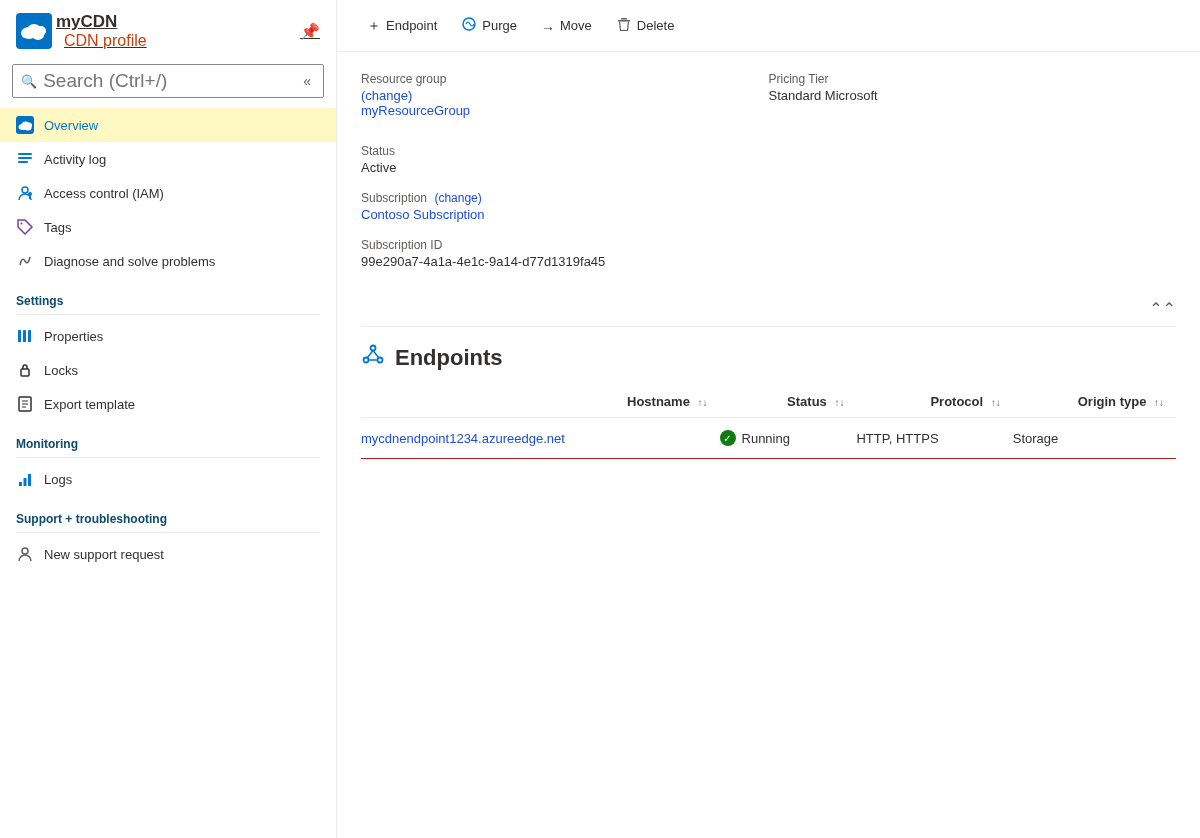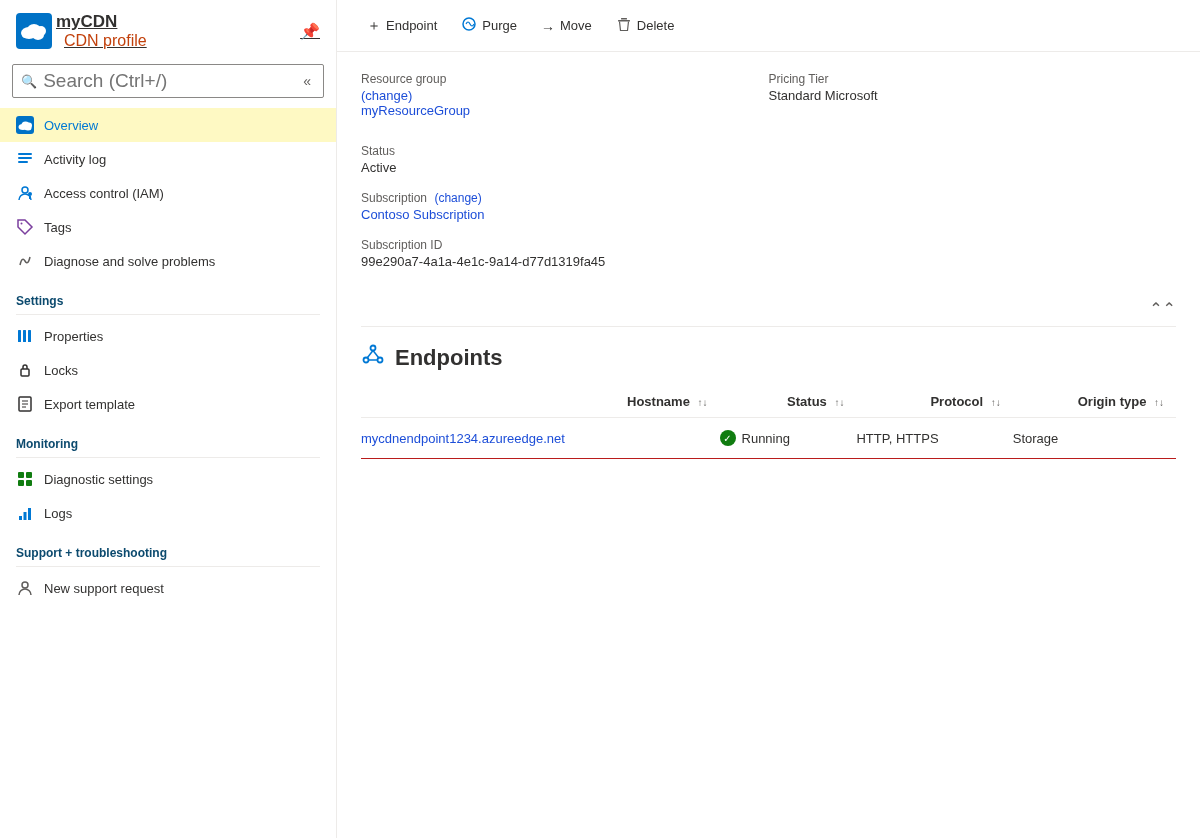--- a/index.html
+++ b/index.html
@@ -311,31 +311,20 @@
           <line x1="6" y1="9" x2="12" y2="9" stroke="#323130" stroke-width="1"></line>
           <line x1="6" y1="12" x2="10" y2="12" stroke="#323130" stroke-width="1"></line>
         </svg>
       </span>
       <span>Export template</span>
     </div>
 
     <div class="nav-section-header">Monitoring</div>
     <div class="nav-divider"></div>
 
-    <div class="nav-item">
-      <span class="nav-item-icon">
-        <svg width="18" height="18" viewBox="0 0 18 18">
-          <rect x="2" y="2" width="6" height="6" rx="1" fill="#107c10"></rect>
-          <rect x="10" y="2" width="6" height="6" rx="1" fill="#107c10"></rect>
-          <rect x="2" y="10" width="6" height="6" rx="1" fill="#107c10"></rect>
-          <rect x="10" y="10" width="6" height="6" rx="1" fill="#107c10"></rect>
-        </svg>
-      </span>
-      <span>Diagnostic settings</span>
-    </div>
 
     <div class="nav-item">
       <span class="nav-item-icon">
         <svg width="18" height="18" viewBox="0 0 18 18">
           <rect x="3" y="12" width="3" height="4" fill="#0078d4"></rect>
           <rect x="7.5" y="8" width="3" height="8" fill="#0078d4"></rect>
           <rect x="12" y="4" width="3" height="12" fill="#0078d4"></rect>
         </svg>
       </span>
       <span>Logs</span>

